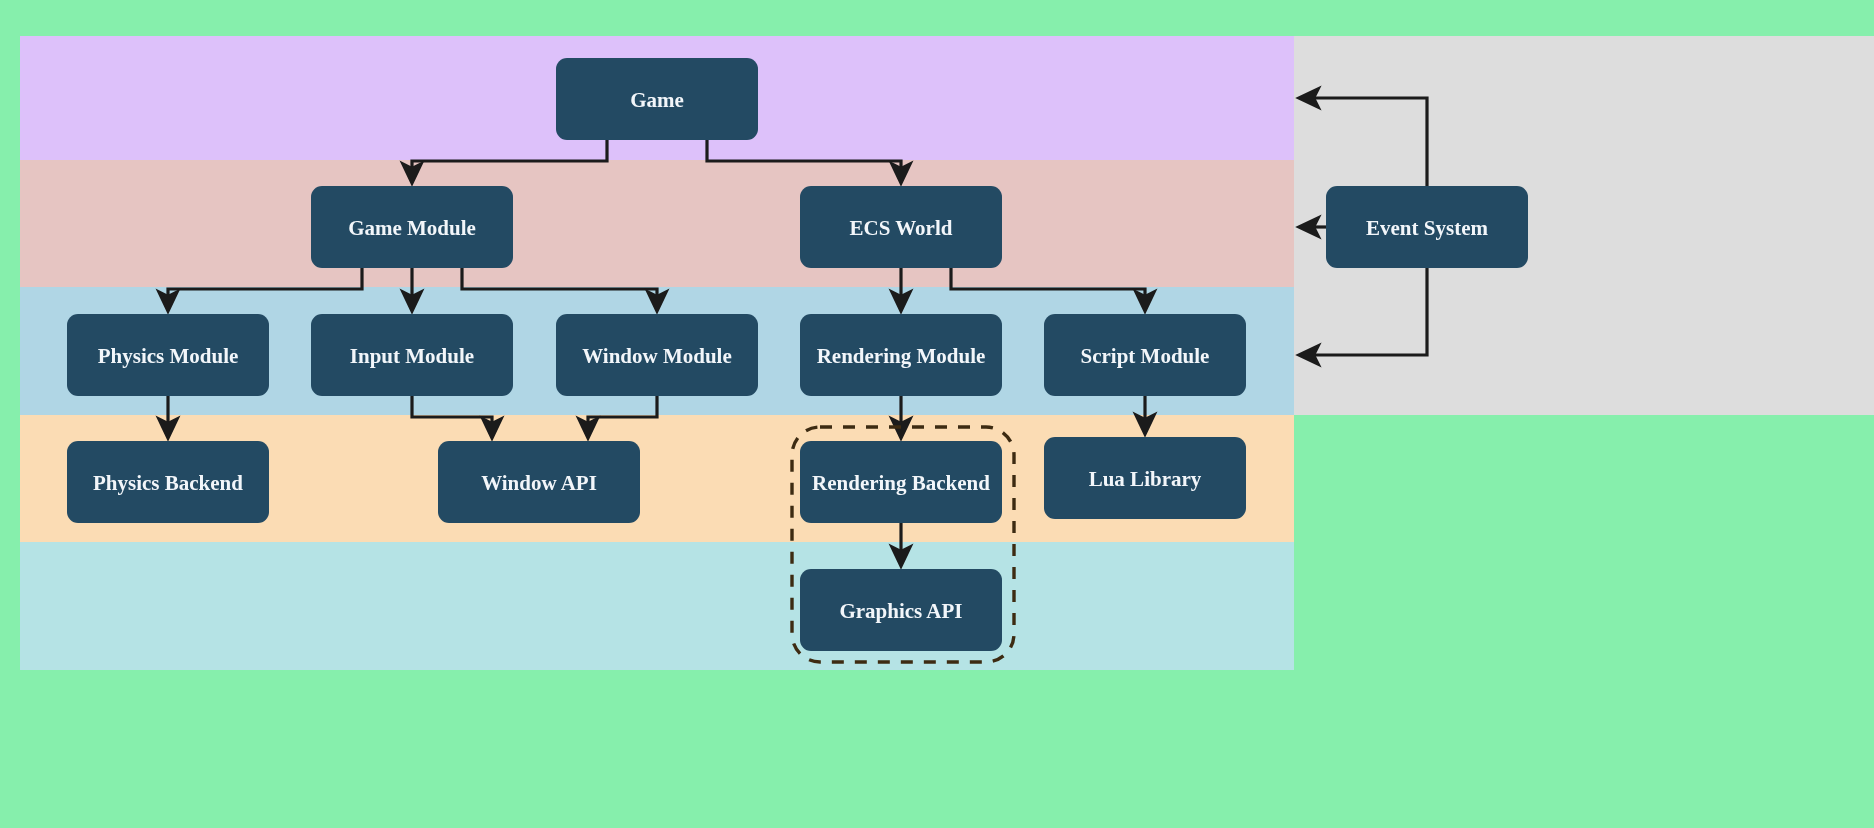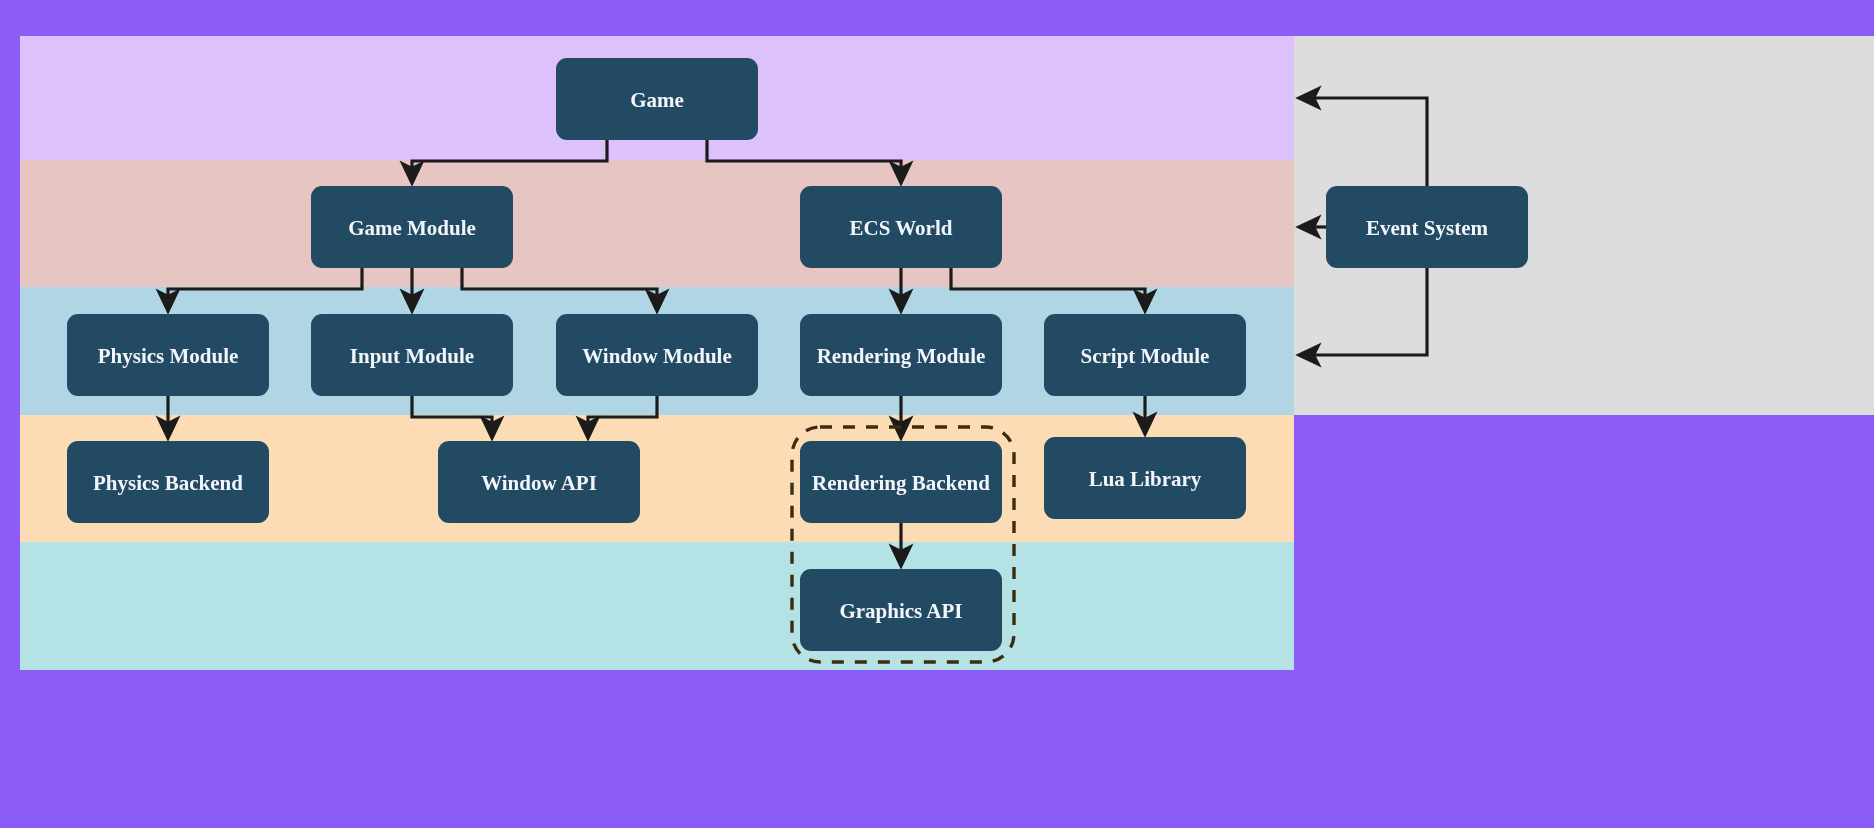--- a/index.html
+++ b/index.html
@@ -8,21 +8,21 @@
     background: #ffffff;
     width: 1874px;
     height: 828px;
     overflow: hidden;
     font-family: "Liberation Serif", "DejaVu Serif", serif;
   }
   #stage {
     position: relative;
     width: 1874px;
     height: 828px;
-    background: #8b5cf6;
+    background: #86efac;
   }
   #diagram-svg {
     position: absolute;
     left: 0;
     top: 0;
   }
   .node-label {
     font-family: "Liberation Serif", "DejaVu Serif", serif;
     font-weight: bold;
     font-size: 21px;

